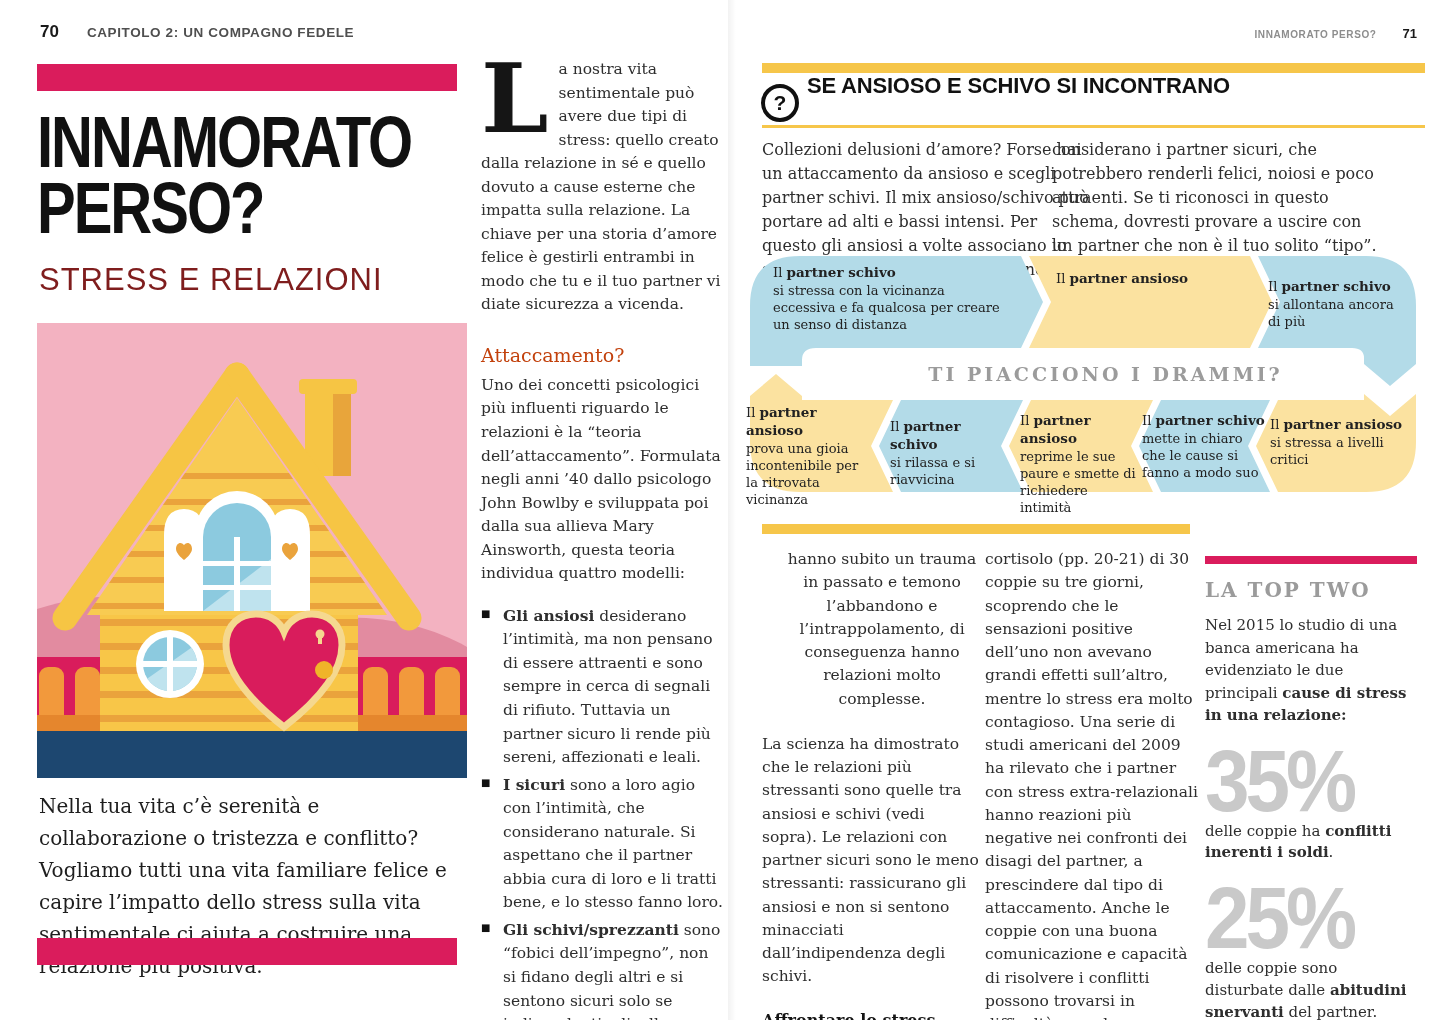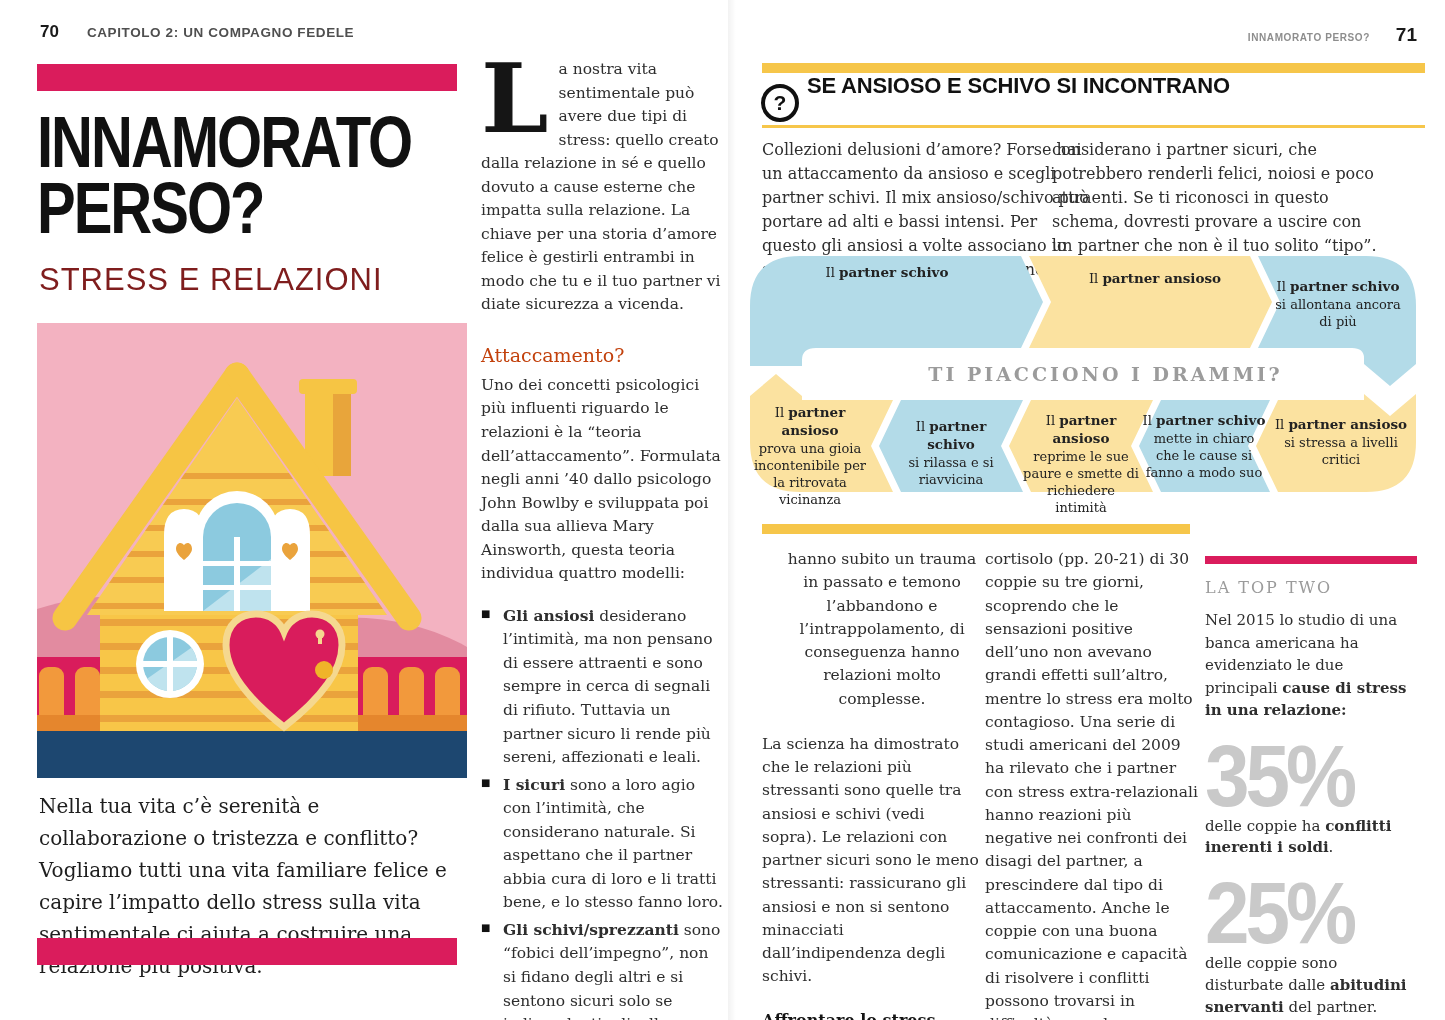--- a/index.html
+++ b/index.html
@@ -27,36 +27,36 @@
   .mid-h{font-weight:400;font-size:19px;margin:24px 0 4px 0;color:#c2410c;}
   .bullets{margin:18px 0 0 0;padding:0;list-style:none;}
   .bullets li{position:relative;padding-left:22px;margin:0 0 3px 0;}
   .bullets li::before{content:"■";position:absolute;left:0;top:2px;font-size:10px;color:#111;}
   
   .gutter{left:728px;top:0;width:8px;height:1020px;
           background:linear-gradient(90deg,rgba(0,0,0,.05),rgba(0,0,0,0));}
   
   .rp-header{right:28px;top:24px;font-family:"Liberation Sans",sans-serif;text-align:right;}
   .rp-running{color:#8d8d8d;font-size:10px;letter-spacing:.6px;font-weight:600;margin-right:26px;}
-  .rp-pageno{font-weight:700;color:#1a1a1a;font-size:19px;}
+  .rp-pageno{font-weight:700;color:#1a1a1a;font-size:13px;}
   .ybar{background:#f6c64a;}
   .bar-yellow-1{left:762px;top:63px;width:663px;height:10px;}
   .rule-yellow{left:762px;top:125px;width:663px;height:3px;}
   .q-icon{left:761px;top:84px;width:30px;height:30px;border:4px solid #101010;border-radius:50%;
           display:flex;align-items:center;justify-content:center;
           font-family:"Liberation Sans",sans-serif;font-weight:800;font-size:21px;color:#101010;}
   .box-title{left:807px;top:73px;font-family:"Liberation Sans",sans-serif;font-weight:700;
              font-size:22px;letter-spacing:-.2px;color:#111;}
   .intro-col{top:138px;width:332px;font-size:16px;line-height:1.5;color:#2e2e2e;}
   .intro-col1{left:762px;}
   .intro-col2{left:1052px;}
   
   .cycle{left:738px;top:248px;width:692px;height:264px;}
   .cycle svg{position:absolute;left:0;top:0;}
-  .step{position:absolute;font-size:13px;line-height:1.32;text-align:center;color:#222;}
+  .step{position:absolute;font-size:13px;line-height:1.32;color:#222;}
   .step b{font-size:13.5px;}
   .step .rest{display:block;}
   .pill{position:absolute;left:165px;top:103px;width:405px;height:46px;background:#fff;
         border-radius:10px;display:flex;align-items:center;justify-content:center;
         font-weight:700;font-size:19px;letter-spacing:3px;color:#9b9b9b;}
   .t0{left:35px;top:16px;width:228px;}
   .t1{left:318px;top:22px;width:198px;}
   .t2{left:530px;top:30px;width:140px;}
   .t3{left:532px;top:168px;width:142px;}
   .t4{left:404px;top:164px;width:124px;}
@@ -66,21 +66,21 @@
   
   .bar-yellow-2{left:762px;top:524px;width:428px;height:10px;}
   .bcol{top:548px;font-size:15.5px;line-height:1.5;color:#2e2e2e;}
   .bcol1{left:762px;width:218px;}
   .bcol2{left:985px;width:214px;}
   .contin{padding-left:22px;margin:0 0 22px 0;text-align:center;}
   .bcol-h{font-weight:700;font-size:16px;margin:20px 0 2px 0;color:#151515;}
   
   .sidebar{left:1205px;top:556px;width:212px;}
   .sb-bar{height:8px;background:#da1c5c;}
-  .sb-title{font-weight:400;font-size:16px;letter-spacing:2px;color:#9b9b9b;margin:14px 0 12px 0;}
+  .sb-title{font-weight:700;font-size:20px;letter-spacing:2px;color:#9b9b9b;margin:14px 0 12px 0;}
   .sb-text{font-size:15px;line-height:1.5;color:#2e2e2e;}
   .sb-stat{font-family:"Liberation Sans",sans-serif;font-weight:700;font-size:80px;line-height:.95;
            letter-spacing:-4px;color:#c9c9c9;margin:14px 0 4px 0;transform:scaleY(1.08);
            transform-origin:left top;}
   .sb-cap{font-size:15px;line-height:1.45;color:#2e2e2e;margin-bottom:4px;}
 </style>
 </head>
 <body>
 
 <div class="sheet">
@@ -216,21 +216,21 @@
         <path d="M291,8 H512 L534,54 L512,100 H291 L313,54 Z" fill="#fbe2a0"></path>
         <path d="M520,8 H628 Q678,8 678,58 V116 L652,138 L626,116 V110 Q626,100 614,100 H520 L542,54 Z" fill="#b3dbe8"></path>
 
         <path d="M626,146 L652,168 L678,146 V194 Q678,244 628,244 H540 L518,198 L540,152 L626,152 Z" fill="#fbe2a0"></path>
         <path d="M423,152 H532 L510,198 L532,244 H423 L401,198 Z" fill="#b3dbe8"></path>
         <path d="M293,152 H415 L393,198 L415,244 H293 L271,198 Z" fill="#fbe2a0"></path>
         <path d="M163,152 H285 L263,198 L285,244 H163 L141,198 Z" fill="#b3dbe8"></path>
         <path d="M12,194 V148 L38,126 L64,148 L64,152 H155 L133,198 L155,244 H62 Q12,244 12,194 Z" fill="#fbe2a0"></path>
       </svg>
       <div class="pill">TI PIACCIONO I DRAMMI?</div>
-      <div class="step t0"><span>Il </span><b>partner schivo</b></div>
+      <div class="step t0"><span>Il </span><b>partner schivo</b><span class="rest">si stressa con la vicinanza eccessiva e fa qualcosa per creare un senso di distanza</span></div>
       <div class="step t1"><span>Il </span><b>partner ansioso</b></div>
       <div class="step t2"><span>Il </span><b>partner schivo</b><span class="rest">si allontana ancora di più</span></div>
       <div class="step t3"><span>Il </span><b>partner ansioso</b><span class="rest">si stressa a livelli critici</span></div>
       <div class="step t4"><span>Il </span><b>partner schivo</b><span class="rest">mette in chiaro che le cause si fanno a modo suo</span></div>
       <div class="step t5"><span>Il </span><b>partner ansioso</b><span class="rest">reprime le sue paure e smette di richiedere intimità</span></div>
       <div class="step t6"><span>Il </span><b>partner schivo</b><span class="rest">si rilassa e si riavvicina</span></div>
       <div class="step t7"><span>Il </span><b>partner ansioso</b><span class="rest">prova una gioia incontenibile per la ritrovata vicinanza</span></div>
     </div>
 
     <div class="abs ybar bar-yellow-2"></div>

